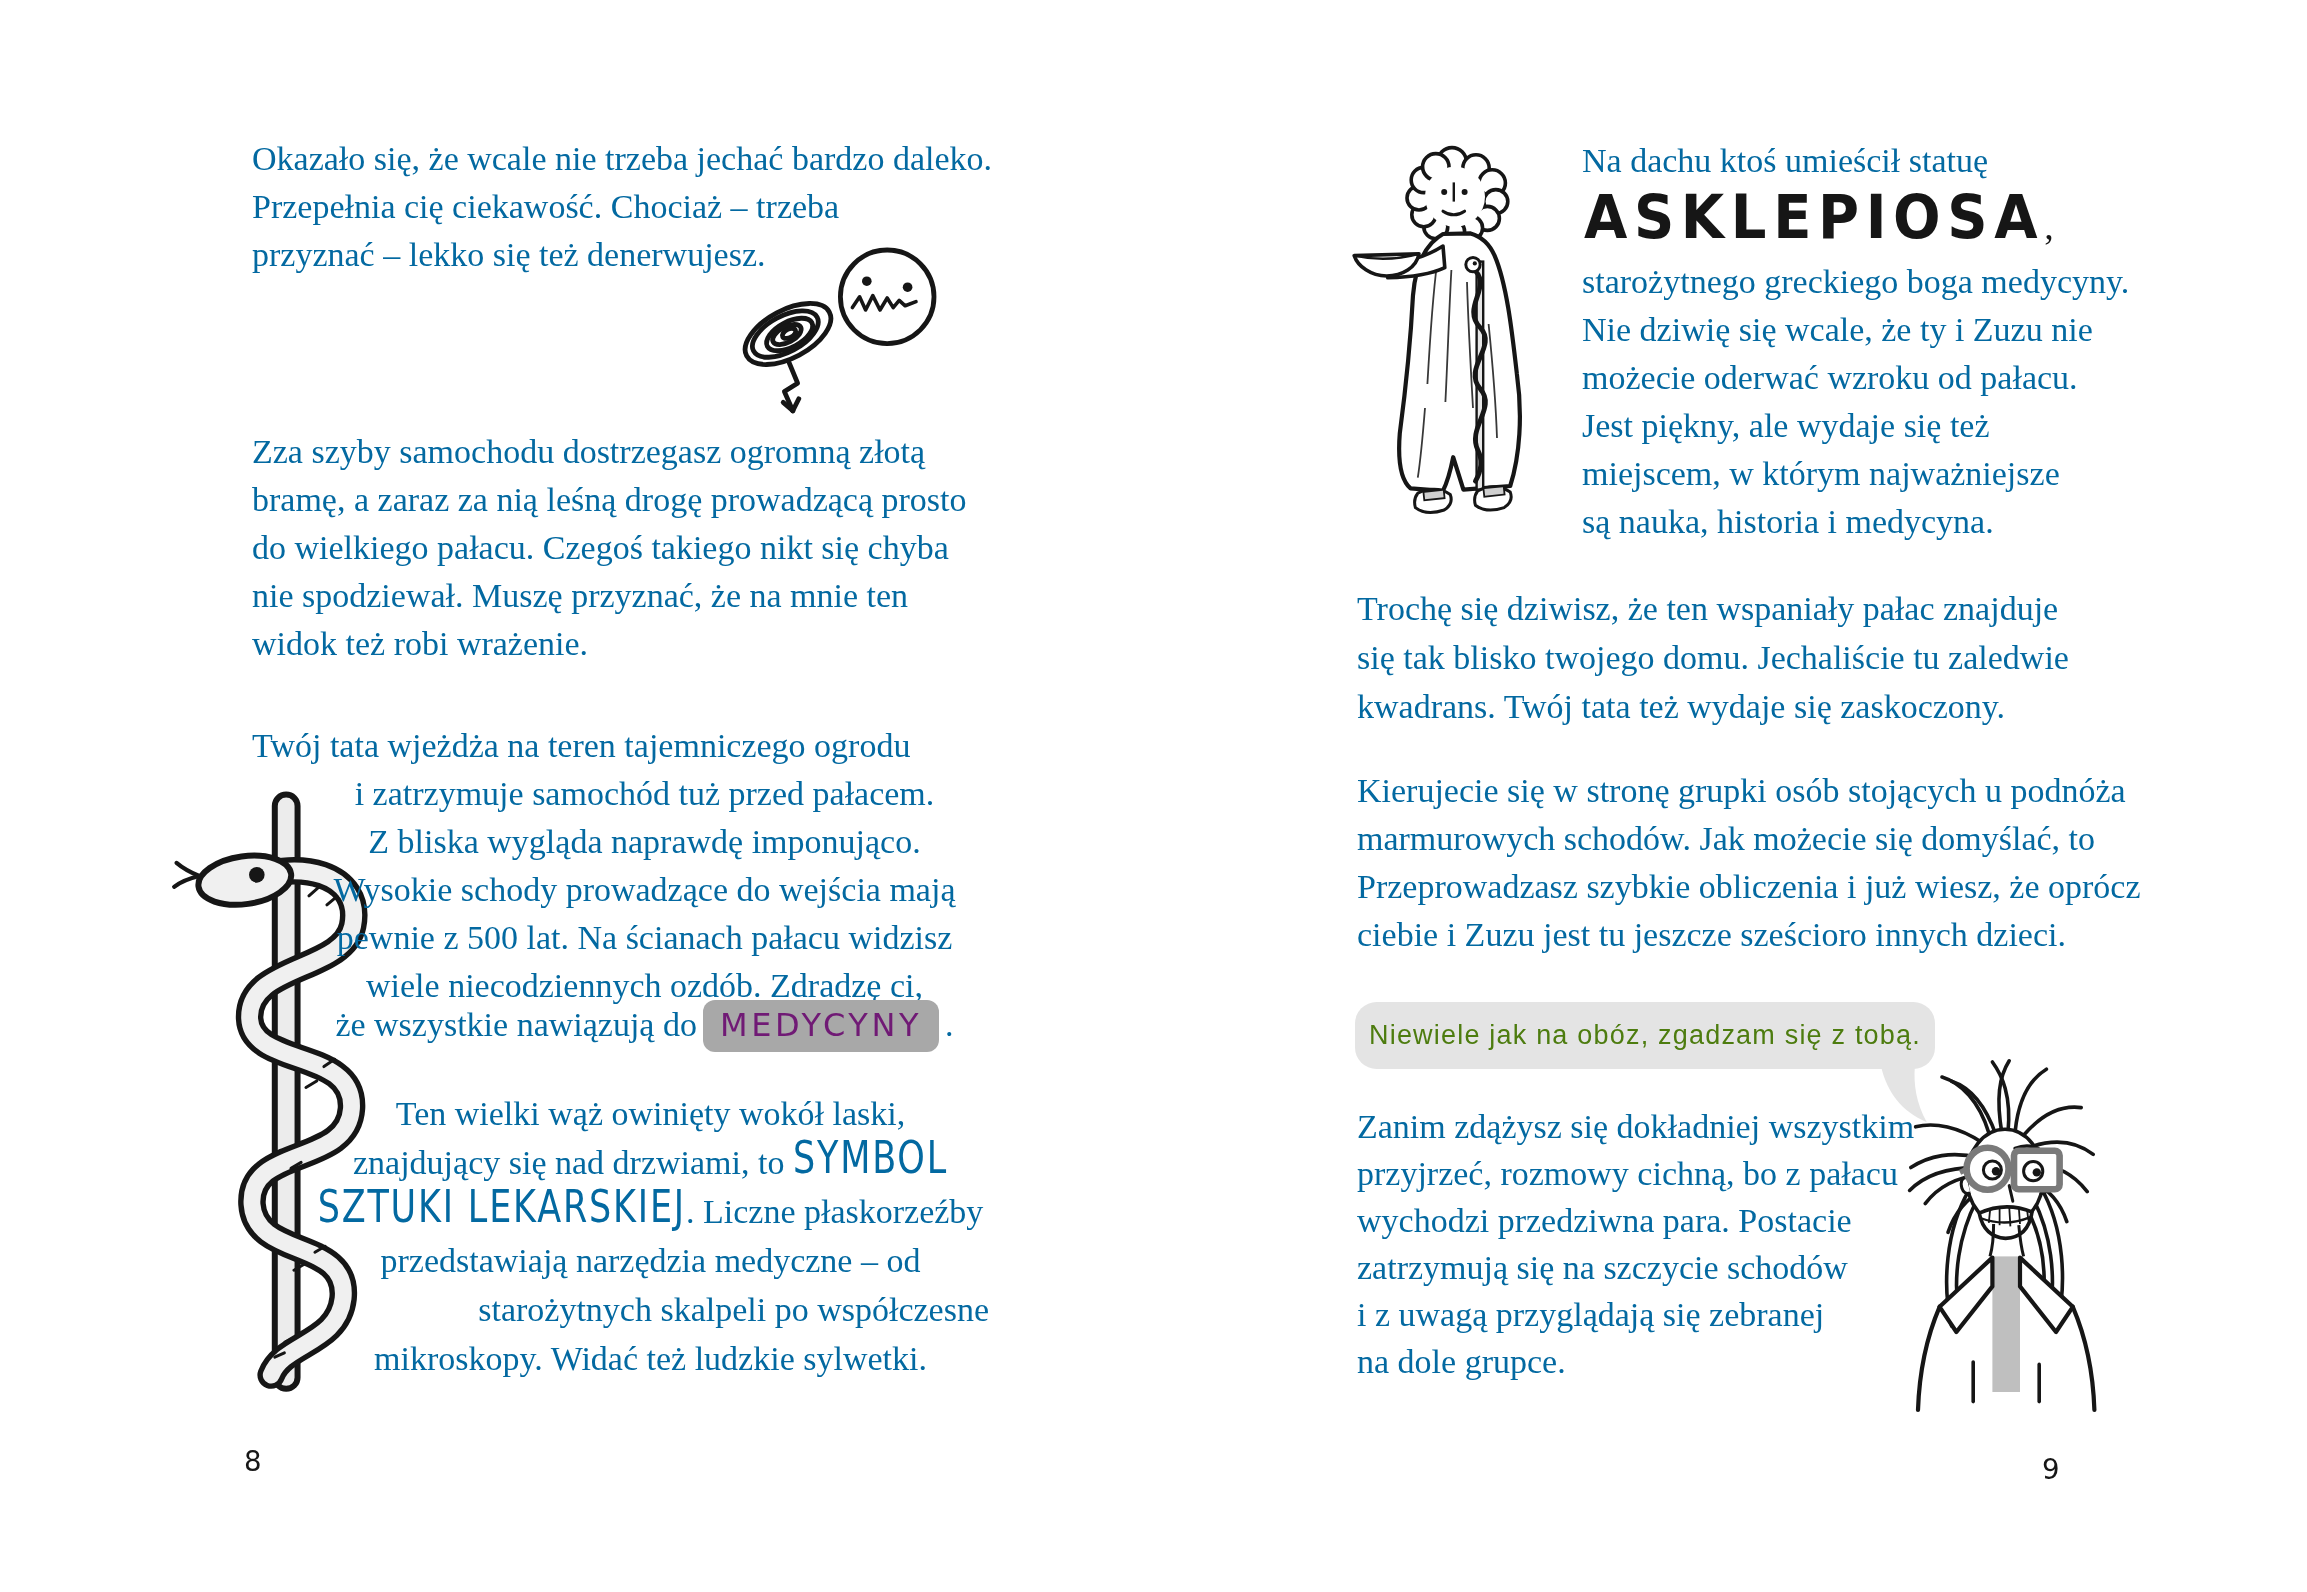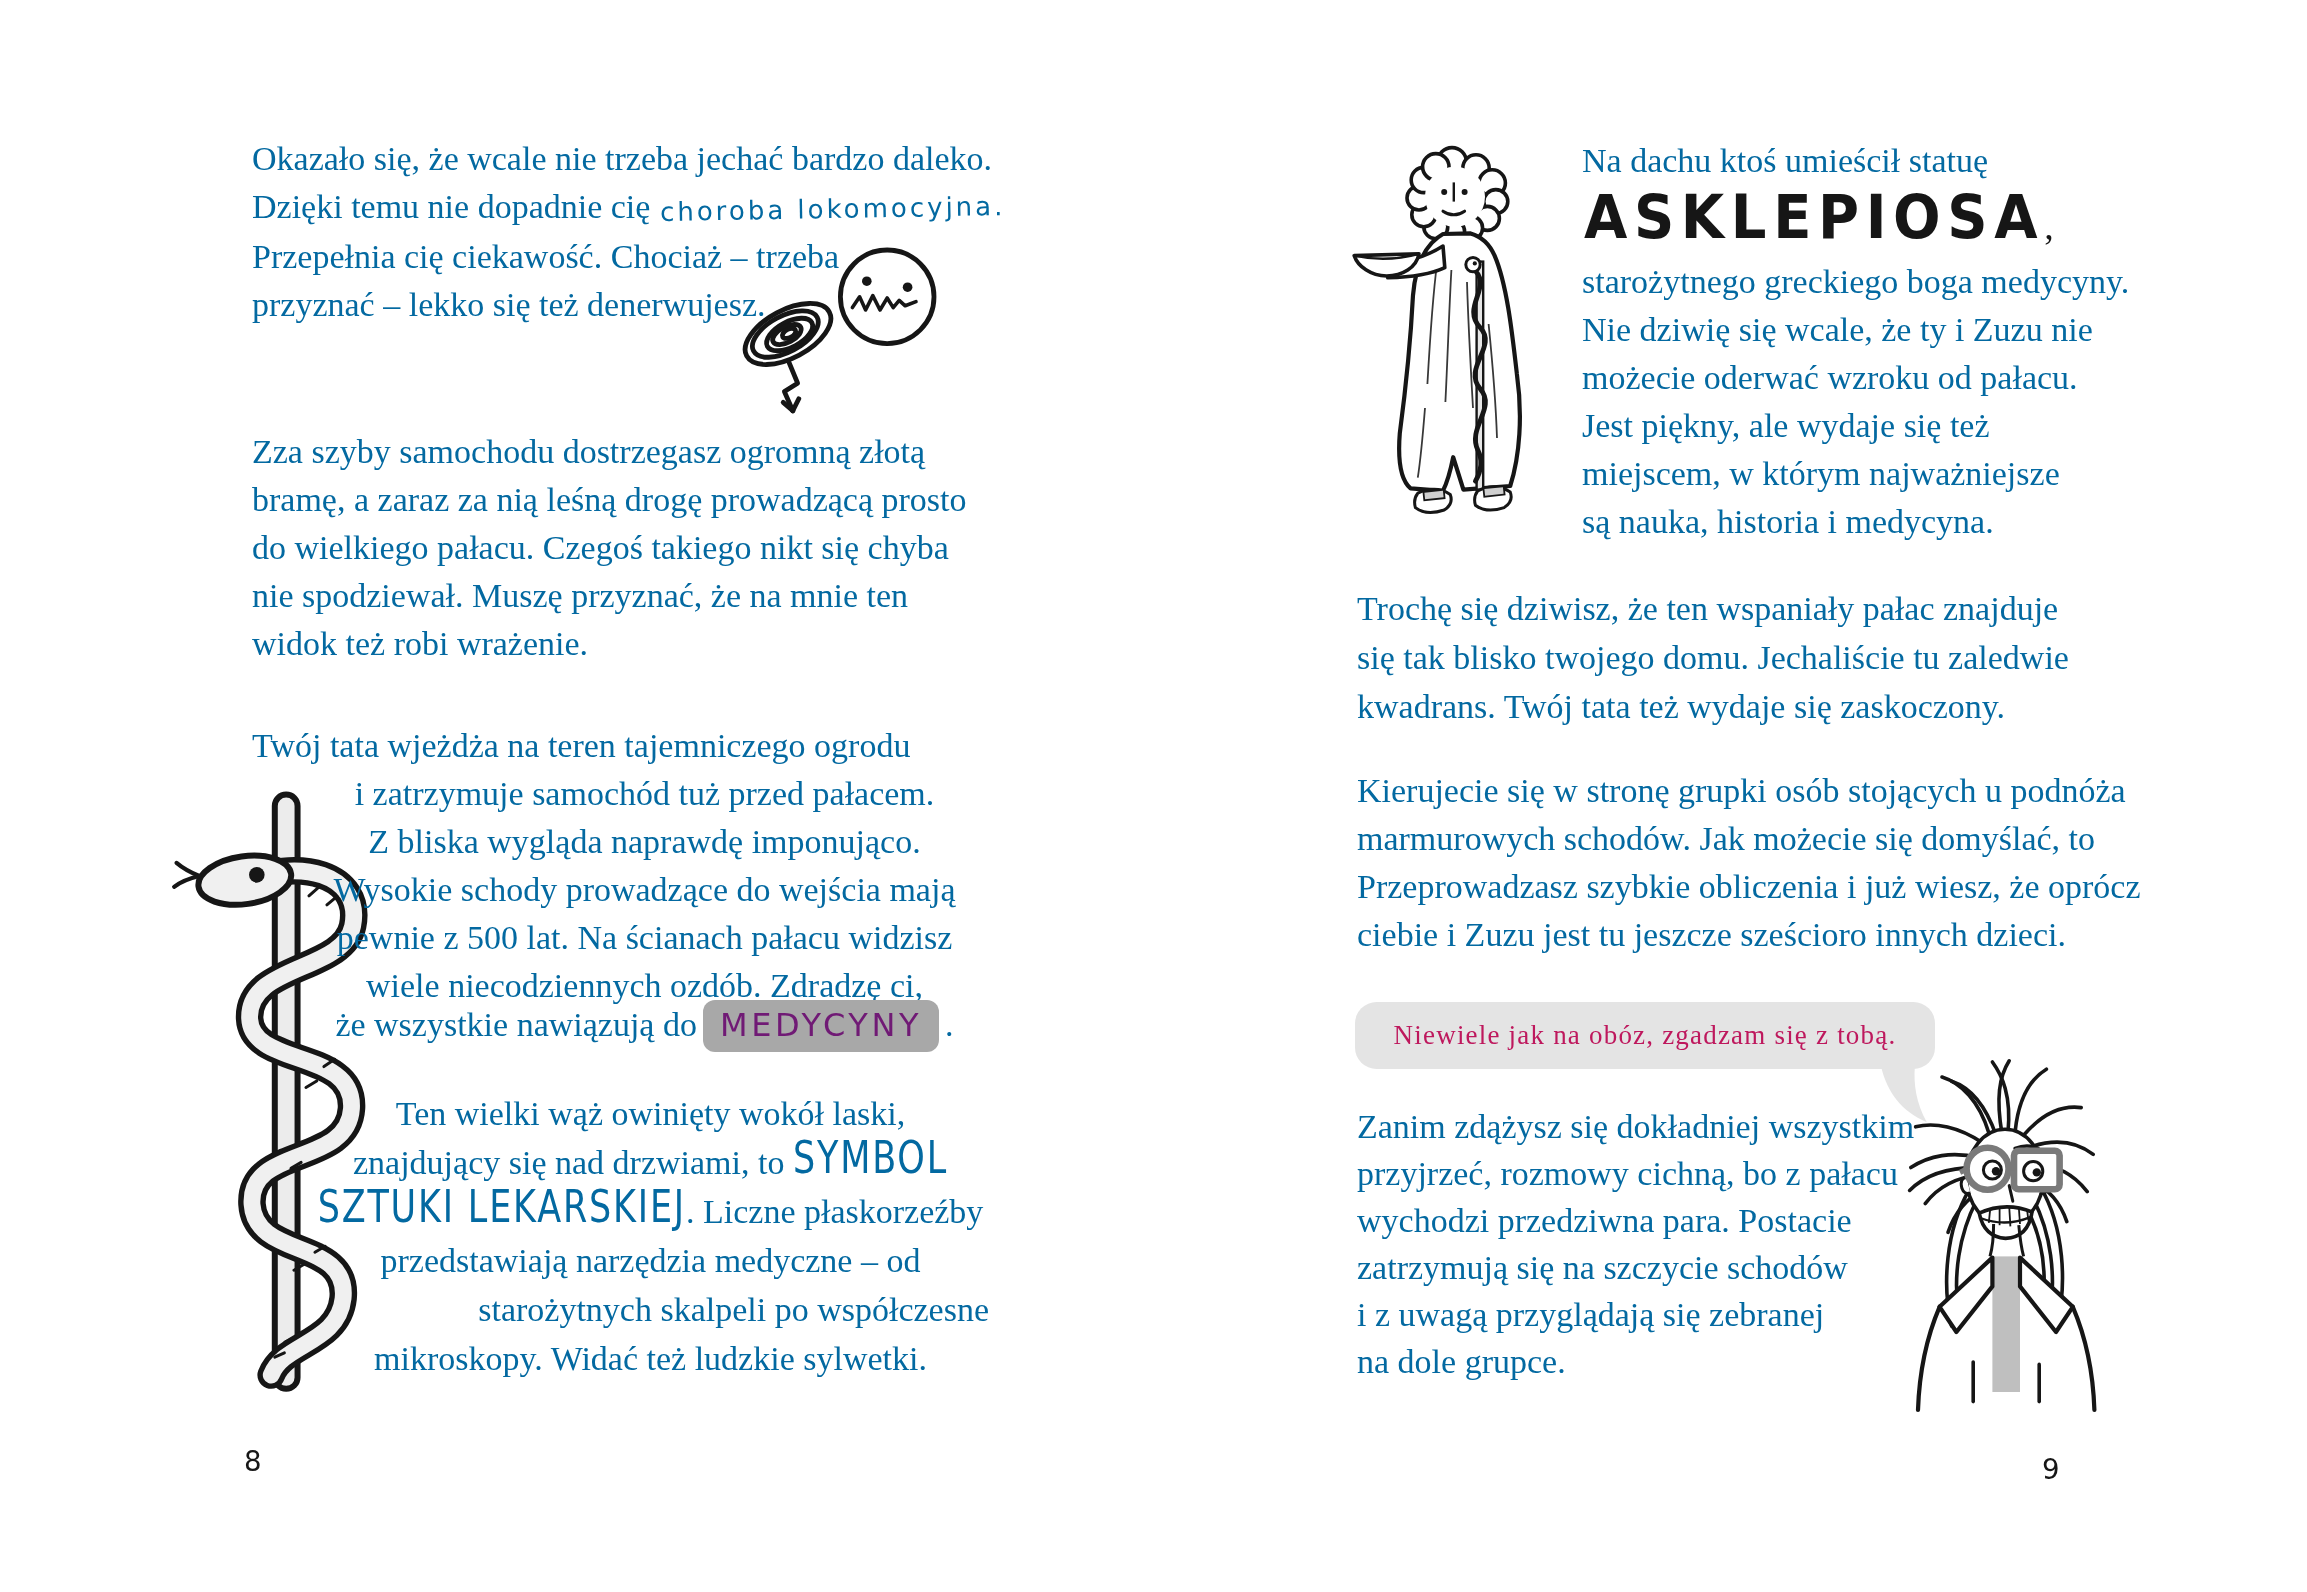--- a/index.html
+++ b/index.html
@@ -14,34 +14,33 @@
   .badge{display:inline-block;background:#a8a8a8;color:#701a75;border-radius:12px;
          font-family:"DejaVu Sans",sans-serif;font-size:32px;letter-spacing:3.6px;
          padding:6px 17px 8.4px 17px;margin:0 6px;}
   .bigcaps{font-family:"DejaVu Sans",sans-serif;font-size:35px;letter-spacing:1.8px;display:inline-block;
            transform:scaleY(1.28);transform-origin:50% 78%;}
   .greek{font-family:"DejaVu Sans",sans-serif;font-weight:bold;font-size:56px;letter-spacing:6.6px;
          display:inline-block;transform:scaleY(1.08);transform-origin:bottom;}
   .greekcomma{font-family:"Liberation Serif",serif;font-size:38px;}
   .bubble{position:absolute;left:1355px;top:1002px;width:580px;height:67px;background:#e4e4e4;
           border-radius:21.6px;display:flex;align-items:center;justify-content:center;}
-  .bubble span{font-family:Liberation Serif, serif;font-size:27px;letter-spacing:1.2px;color:#be185d;white-space:nowrap;}
+  .bubble span{font-family:Liberation Sans, sans-serif;font-size:27px;letter-spacing:1.2px;color:#4d7c0f;white-space:nowrap;}
   .pagenum{position:absolute;font-family:"DejaVu Sans",sans-serif;font-size:27.6px;color:#161616;}
   svg{position:absolute;overflow:visible;}
 </style>
 </head>
 <body>
 
 <div id="spread">
 
   <div>
 
     <div class="para" style="left:252px;top:135px;">
       <div class="serifline">Okazało się, że wcale nie trzeba jechać bardzo daleko.</div>
-      <div class="serifline"><span>Dzięki temu nie dopadnie cię</span><span class="hand">choroba lokomocyjna.</span></div>
       <div class="serifline">Przepełnia cię ciekawość. Chociaż – trzeba</div>
       <div class="serifline">przyznać – lekko się też denerwujesz.</div>
     </div>
 
     <svg style="left:722px;top:292px;" width="138" height="138" viewBox="0 0 230 230">
       <g stroke="#161616" stroke-width="8" fill="none" stroke-linecap="round" transform="rotate(-28 110 70)">
         <ellipse cx="110" cy="70" rx="78" ry="40"></ellipse>
         <ellipse cx="106" cy="68" rx="60" ry="30"></ellipse>
         <ellipse cx="112" cy="72" rx="42" ry="21"></ellipse>
         <ellipse cx="108" cy="70" rx="26" ry="13"></ellipse>

